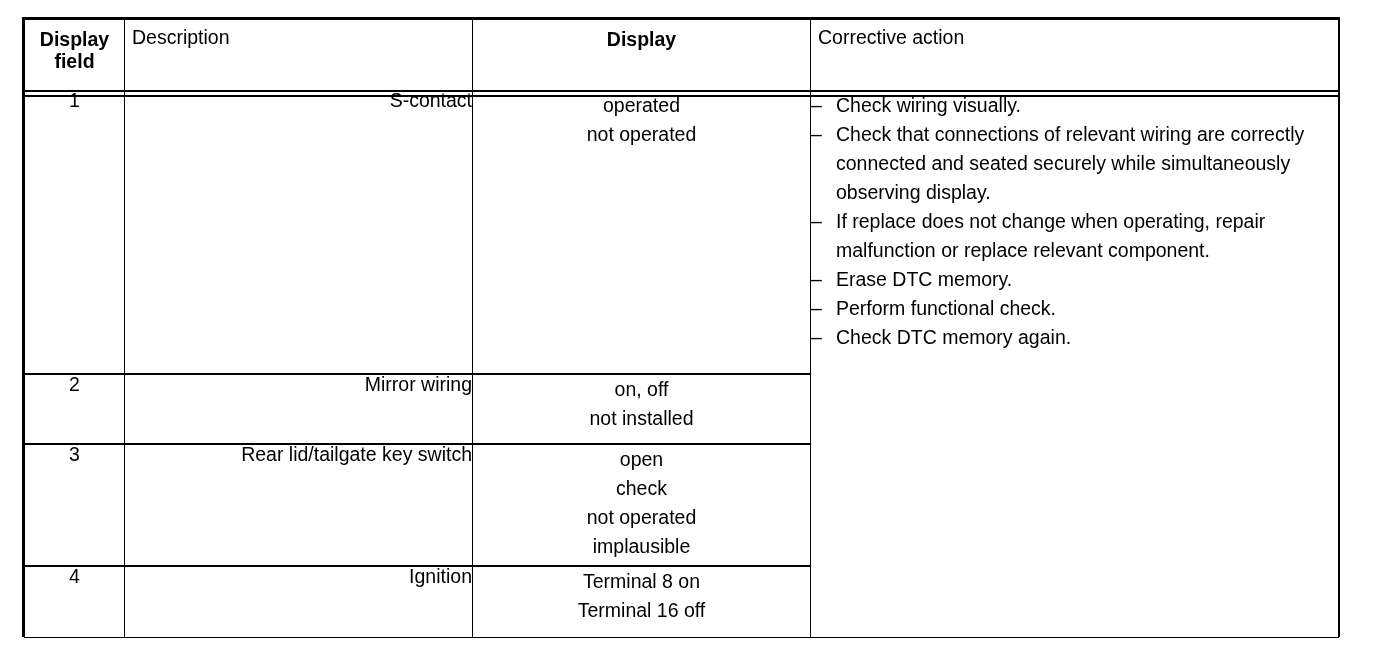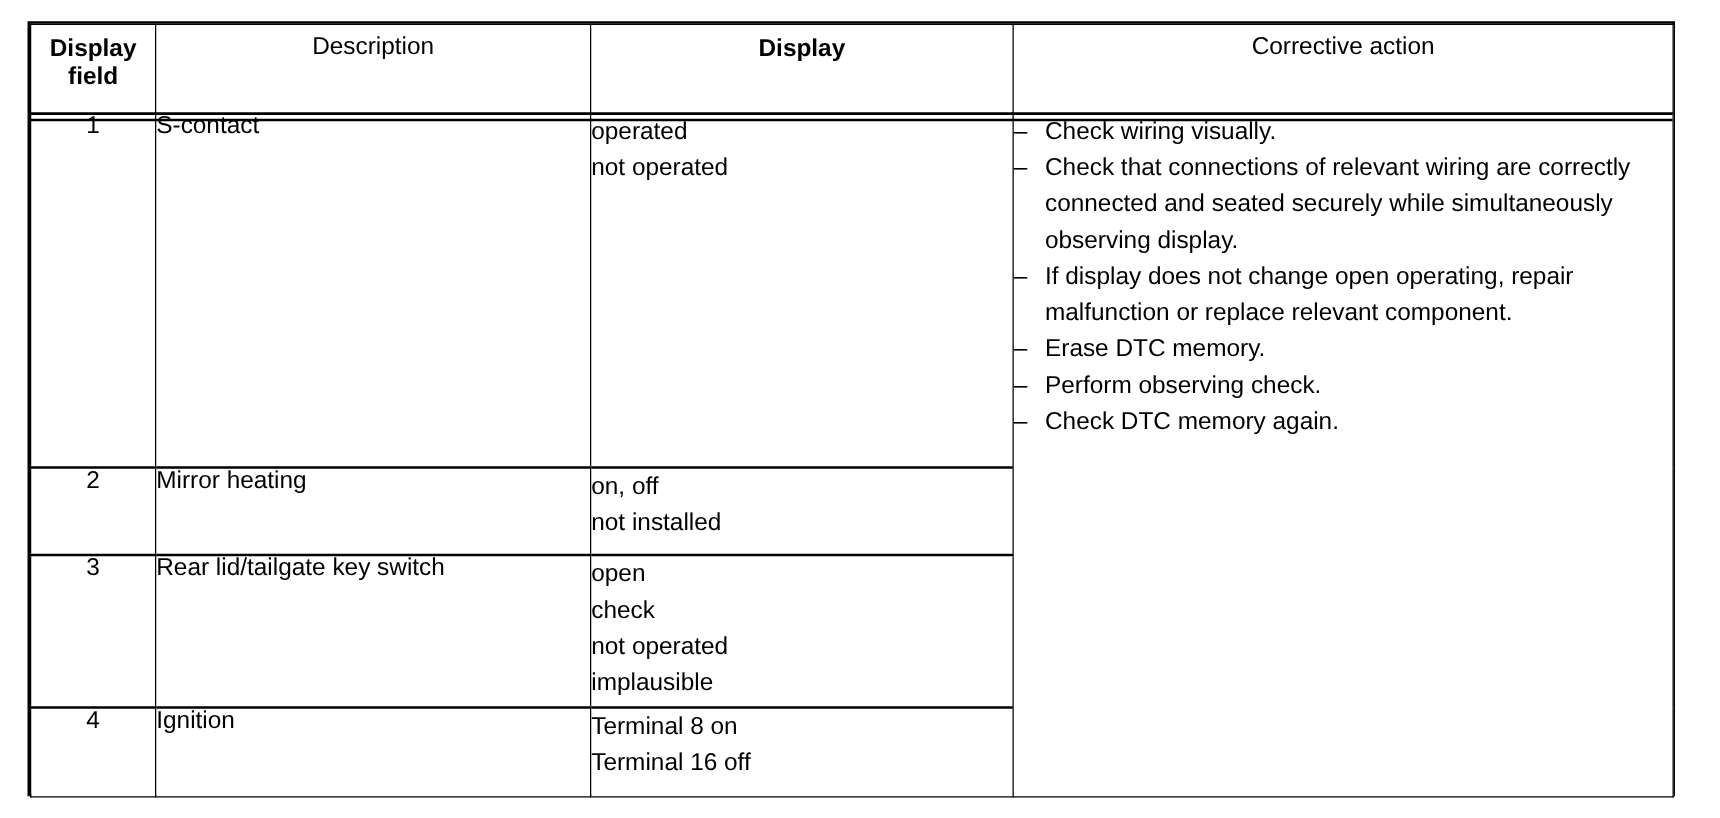--- a/index.html
+++ b/index.html
@@ -64,21 +64,21 @@
   }
   .hdr-inner {
     padding: 8px 7px 0 7px;
   }
   .hdr-bold {
     font-weight: bold;
     text-align: center;
     line-height: 1.14;
   }
   .hdr-plain {
-    text-align: center;
+    text-align: left;
   }
   
   .dbl-rule {
     position: absolute;
     left: 0;
     top: 71px;
     width: 1314px;
     height: 0;
     border-top: 2px solid #000;
   }
@@ -90,24 +90,25 @@
     height: 0;
     border-top: 2px solid #000;
   }
 
   
   td.field-cell {
     text-align: center;
     padding-top: 9px;
   }
   td.desc-cell {
-    text-align: left;
+    text-align: right;
     padding: 9px 0 0 8px;
   }
   td.disp-cell {
+    text-align: center;
     padding-top: 9px;
     border-right: 2px solid #000;
     margin-left: 12px;
   }
   td.corr-cell {
     text-align: left;
     padding: 8px 6px 0 6px;
     border-left: 2px solid #000;
   }
 
@@ -214,41 +215,41 @@
               <li>
                 <span class="dash">–</span>
                 <span>Check wiring visually.</span>
               </li>
               <li>
                 <span class="dash">–</span>
                 <span>Check that connections of relevant wiring are correctly connected and seated securely while simultaneously observing display.</span>
               </li>
               <li>
                 <span class="dash">–</span>
-                <span>If display does not change open operating, repair malfunction or replace relevant component.</span>
+                <span>If replace does not change when operating, repair malfunction or replace relevant component.</span>
               </li>
               <li>
                 <span class="dash">–</span>
                 <span>Erase DTC memory.</span>
               </li>
               <li>
                 <span class="dash">–</span>
-                <span>Perform observing check.</span>
+                <span>Perform functional check.</span>
               </li>
               <li>
                 <span class="dash">–</span>
                 <span>Check DTC memory again.</span>
               </li>
             </ul>
           </td>
         </tr>
 
         <tr class="row-2">
           <td class="field-cell">2</td>
-          <td class="desc-cell">Mirror heating</td>
+          <td class="desc-cell">Mirror wiring</td>
           <td class="disp-cell">
             <span class="val-line">on, off</span>
             <span class="val-line">not installed</span>
           </td>
         </tr>
 
         <tr class="row-3">
           <td class="field-cell">3</td>
           <td class="desc-cell">Rear lid/tailgate key switch</td>
           <td class="disp-cell">

